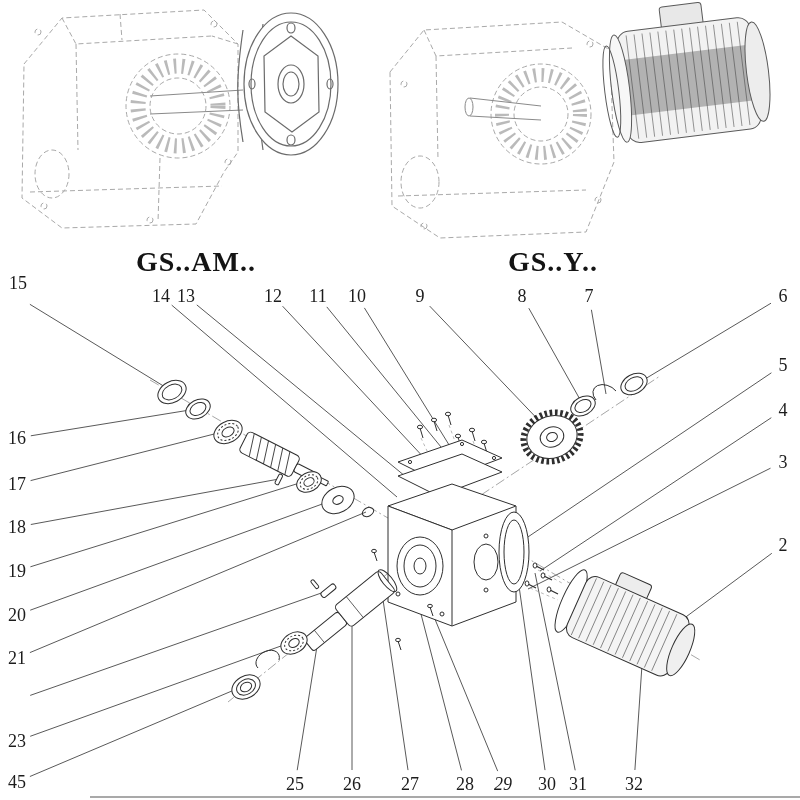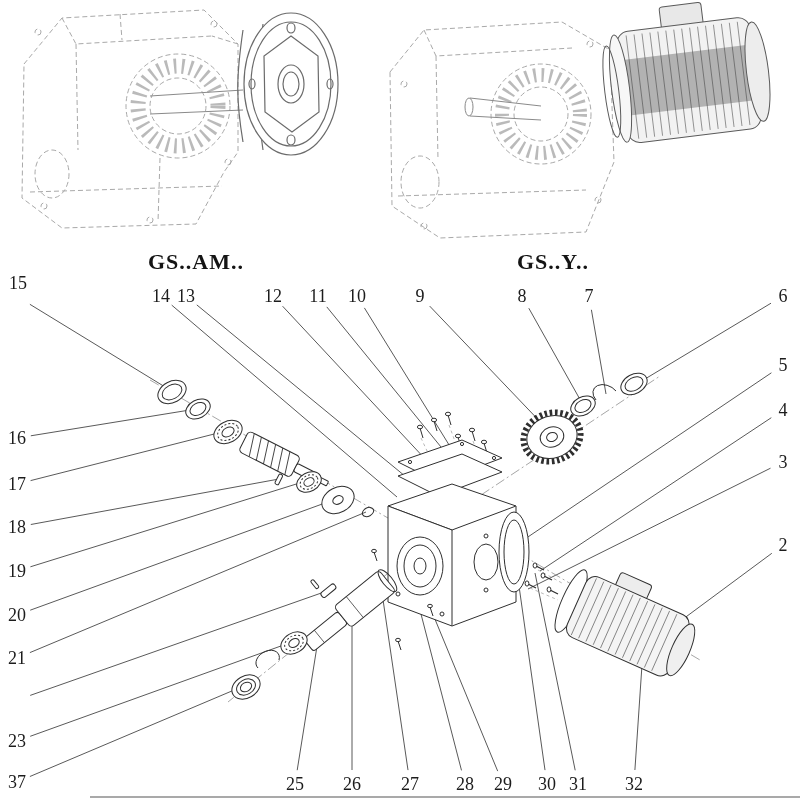--- a/index.html
+++ b/index.html
@@ -1,21 +1,21 @@
 <!DOCTYPE html>
 <html style="--ink: #2f2f2f;"><head>
 <meta charset="utf-8">
 <style>
   * { margin:0; padding:0; box-sizing:border-box; }
   html,body { width:800px; height:800px; background:#ffffff; overflow:hidden; }
   body { position:relative; font-family:"Liberation Serif", serif; --ink:#2f2f2f; }
   #art { position:absolute; left:0; top:0; }
   .caption {
     position:absolute; transform:translate(-50%,-50%);
-    font-weight:bold; font-size:22px; letter-spacing:1px; color:#141414;
+    font-weight:bold; font-size:28px; letter-spacing:1px; color:#141414;
     font-family:"Liberation Serif", serif;
   }
   .callout {
     position:absolute; transform:translate(-50%,-50%);
     font-size:18px; color:#1c1c1c; font-family:"Liberation Serif", serif;
     background:#fff; padding:0 1px; line-height:1;
   }
 </style>
 </head>
 <body>
@@ -285,22 +285,22 @@
     <span class="callout" style="left: 783px; top: 462px;">3</span>
     <span class="callout" style="left: 783px; top: 545px;">2</span>
     <span class="callout" style="left: 17px; top: 438px;">16</span>
     <span class="callout" style="left: 17px; top: 484px;">17</span>
     <span class="callout" style="left: 17px; top: 527px; text-align: center;">18</span>
     <span class="callout" style="left: 17px; top: 571px;">19</span>
     <span class="callout" style="left: 17px; top: 615px;">20</span>
     <span class="callout" style="left: 17px; top: 658px;">21</span>
     <span class="callout" style="left: 17px; top: 722px; margin-top: 17px;">22</span>
     <span class="callout" style="left: 17px; top: 741px; text-align: center;">23</span>
-    <span class="callout" style="left: 17px; top: 782px;">37</span>
+    <span class="callout" style="left: 17px; top: 782px;">45</span>
     <span class="callout" style="left: 295px; top: 784px;">25</span>
     <span class="callout" style="left: 352px; top: 784px;">26</span>
     <span class="callout" style="left: 410px; top: 784px;">27</span>
     <span class="callout" style="left: 465px; top: 784px;">28</span>
-    <span class="callout" style="left: 503px; top: 784px;">29</span>
+    <span class="callout" style="left: 503px; top: 784px; font-style: italic;">29</span>
     <span class="callout" style="left: 547px; top: 784px;">30</span>
     <span class="callout" style="left: 578px; top: 784px;">31</span>
     <span class="callout" style="left: 634px; top: 784px;">32</span>
   </div>
 
 </body></html>

